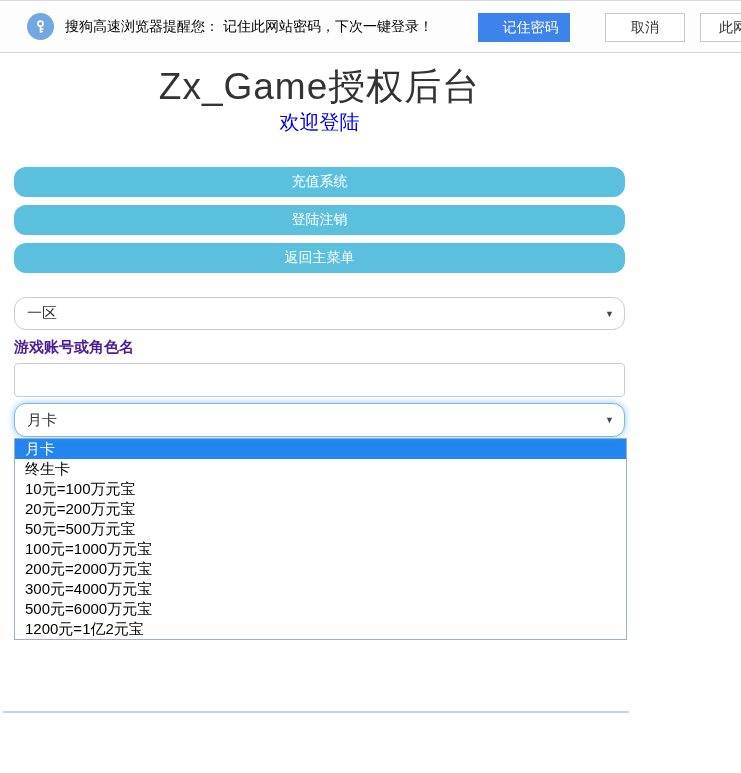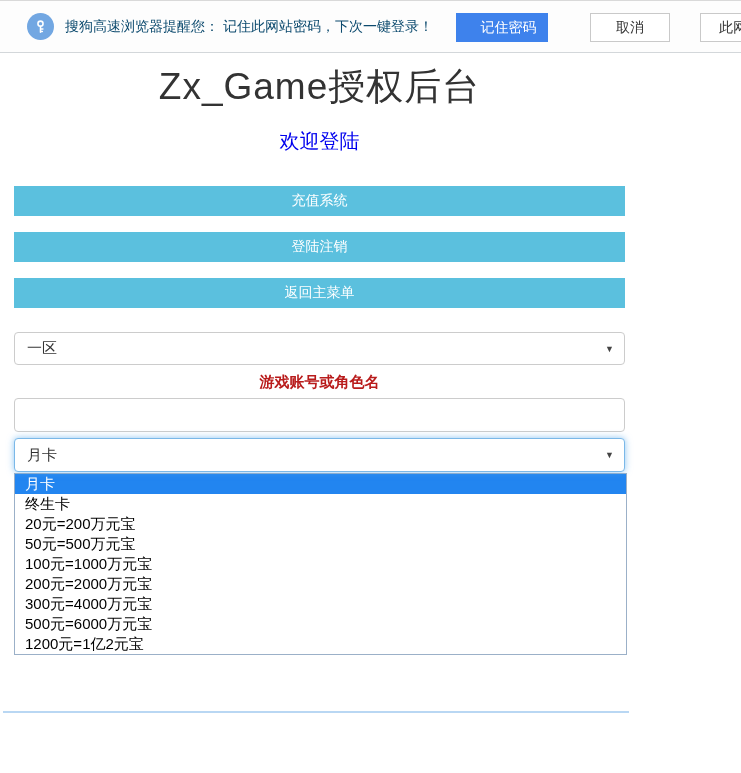--- a/index.html
+++ b/index.html
@@ -14,61 +14,61 @@
     border-top:1px solid #d9d9d9;border-bottom:1px solid #d3d7da;
     display:flex;align-items:center;overflow:hidden;
   }
   .key-badge{
     width:27px;height:27px;border-radius:50%;
     background:var(--key-bg,#72a7e2);
     margin-left:27px;flex:0 0 auto;
     display:flex;align-items:center;justify-content:center;
   }
   .key-badge svg{display:block;}
-  .topbar-msg{margin-left:11px;font-size:14px;color:#0c4a6e;white-space:nowrap;text-align:center;}
+  .topbar-msg{margin-left:11px;font-size:14px;color:#000000;white-space:nowrap;text-align:center;}
   .tb-btn{
     position:absolute;top:12px;height:29px;box-sizing:border-box;
     display:flex;align-items:center;justify-content:center;
     font-size:14px;cursor:pointer;background:#fff;
     border:1px solid #c9c9c9;color:#333;
   }
   .tb-btn.primary{
-    left:456px;width:92px;background:var(--accent,#3e82ec);
+    left:478px;width:92px;background:var(--accent,#3e82ec);
     border:1px solid var(--accent,#3e82ec);color:#fff;padding-left:13px;
   }
-  .tb-btn.cancel{left:590px;width:80px;}
+  .tb-btn.cancel{left:605px;width:80px;}
   .tb-btn.never{left:700px;width:120px;justify-content:flex-start;padding-left:18px;}
   
   .content{width:611px;margin-left:14px;position:relative;}
   h1.page-title{
     margin:12px 0 0;text-align:center;font-size:37px;font-weight:400;
     color:#333;line-height:44px;letter-spacing:1px;
   }
   .welcome{
-    margin-top:19px;text-align:center;font-size:20px;
+    text-align:center;font-size:20px;
     color:var(--link,#0000ee);cursor:pointer;
   }
   .menu-buttons{margin-top:31px;}
   .menu-btn{
-    height:30px;margin-bottom:16px;border-radius:0;
+    height:30px;margin-bottom:8px;border-radius:12px;
     background:var(--menu,#5bc0de);color:#fff;font-size:14px;
     display:flex;align-items:center;justify-content:center;cursor:pointer;
   }
   .select-box{
-    box-sizing:border-box;height:33px;border:1px solid #ccc;border-radius:4px;
+    box-sizing:border-box;height:33px;border:1px solid #ccc;border-radius:12px;
     background:#fff;display:flex;align-items:center;
     padding:0 12px;font-size:15px;color:#333;position:relative;cursor:pointer;
   }
   .select-box .arrow{
     position:absolute;right:10px;top:50%;transform:translateY(-50%);
     font-size:9px;color:#444;
   }
   .zone-select{margin-top:24px;}
   .field-label{
-    margin:8px 0 6px;text-align:center;font-size:15px;font-weight:bold;color:#b91c1c;
+    margin:8px 0 6px;text-align:left;font-size:15px;font-weight:bold;color:#4c1d95;
   }
   .text-input{
     box-sizing:border-box;width:100%;height:34px;border:1px solid #ccc;
     border-radius:4px;font-size:15px;padding:0 12px;outline:none;color:#333;
   }
   .label-package{margin-top:16px;}
   .package-select{
     margin-top:6px;height:34px;
     border:1px solid #7ab8e8;
     box-shadow:0 0 7px rgba(82,168,236,.65);
@@ -125,20 +125,21 @@
 
 
   <div class="select-box package-select">
     <span>月卡</span>
     <span class="arrow">▼</span>
   </div>
 
   <div class="options-list">
       <div class="option-row selected">月卡</div>
       <div class="option-row">终生卡</div>
+      <div class="option-row">10元=100万元宝</div>
       <div class="option-row">20元=200万元宝</div>
       <div class="option-row">50元=500万元宝</div>
       <div class="option-row">100元=1000万元宝</div>
       <div class="option-row">200元=2000万元宝</div>
       <div class="option-row">300元=4000万元宝</div>
       <div class="option-row">500元=6000万元宝</div>
       <div class="option-row">1200元=1亿2元宝</div>
     </div>
 </div>
 

